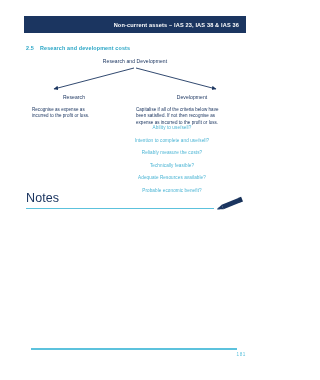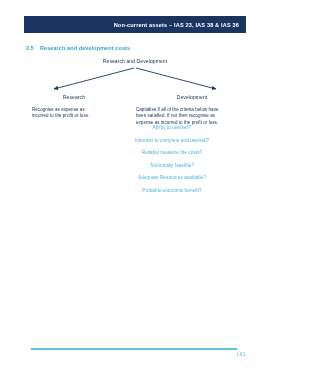--- a/index.html
+++ b/index.html
@@ -230,17 +230,29 @@
 
   <div class="criteria">
     <div class="criteria-item">Ability to use/sell?</div>
     <div class="criteria-item">Intention to complete and use/sell?</div>
     <div class="criteria-item">Reliably measure the costs?</div>
     <div class="criteria-item">Technically feasible?</div>
     <div class="criteria-item">Adequate Resources available?</div>
     <div class="criteria-item">Probable economic benefit?</div>
   </div>
 
+  <div class="notes-wrap">
+    <div class="notes-label">Notes</div>
+    <div class="notes-rule"></div>
+    <svg class="pencil-icon" viewBox="0 0 36 20">
+      <g transform="rotate(-22 18 10)">
+        <rect x="10" y="7.5" width="18" height="5" fill="#1b3560"></rect>
+        <rect x="27.5" y="7.5" width="3.5" height="5" fill="#163058"></rect>
+        <polygon points="10,7.5 10,12.5 4,10" fill="#1b3560"></polygon>
+        <polygon points="6.4,8.7 6.4,11.3 4,10" fill="#2a4a78"></polygon>
+      </g>
+    </svg>
+  </div>
 
   <div class="footer-rule"></div>
   <div class="footer-page">181</div>
 
 </div>
 
 </body></html>

